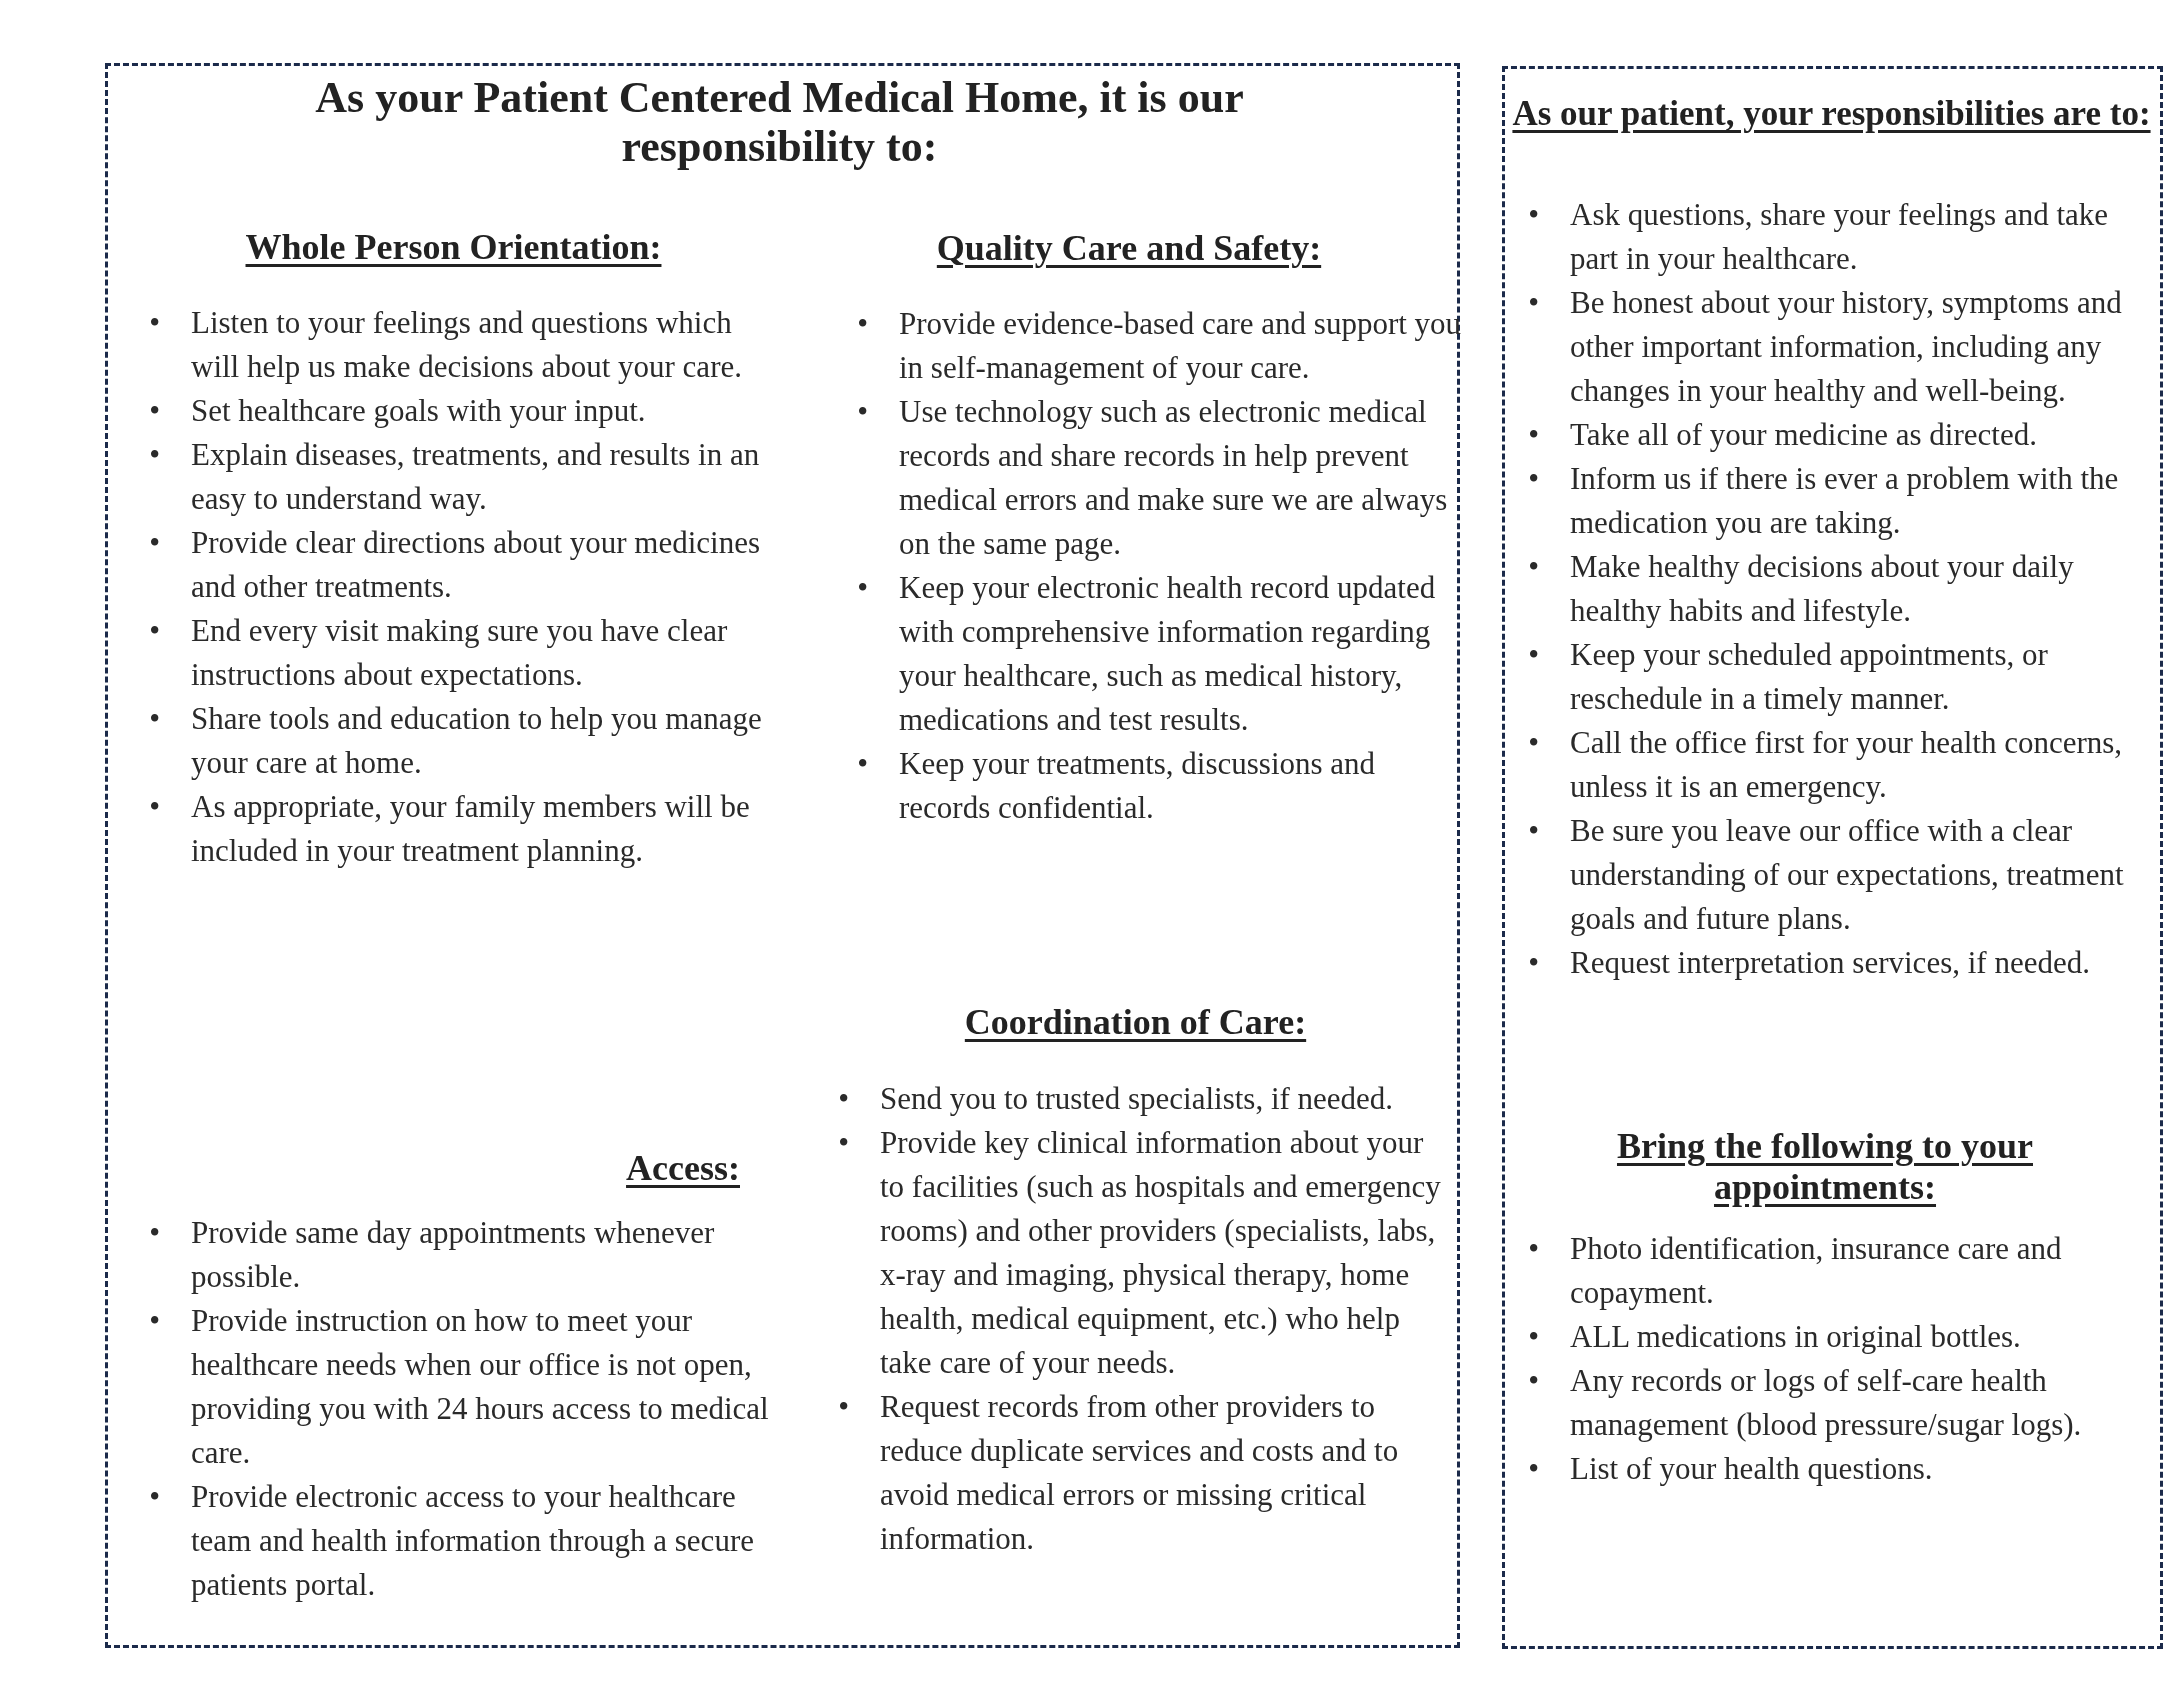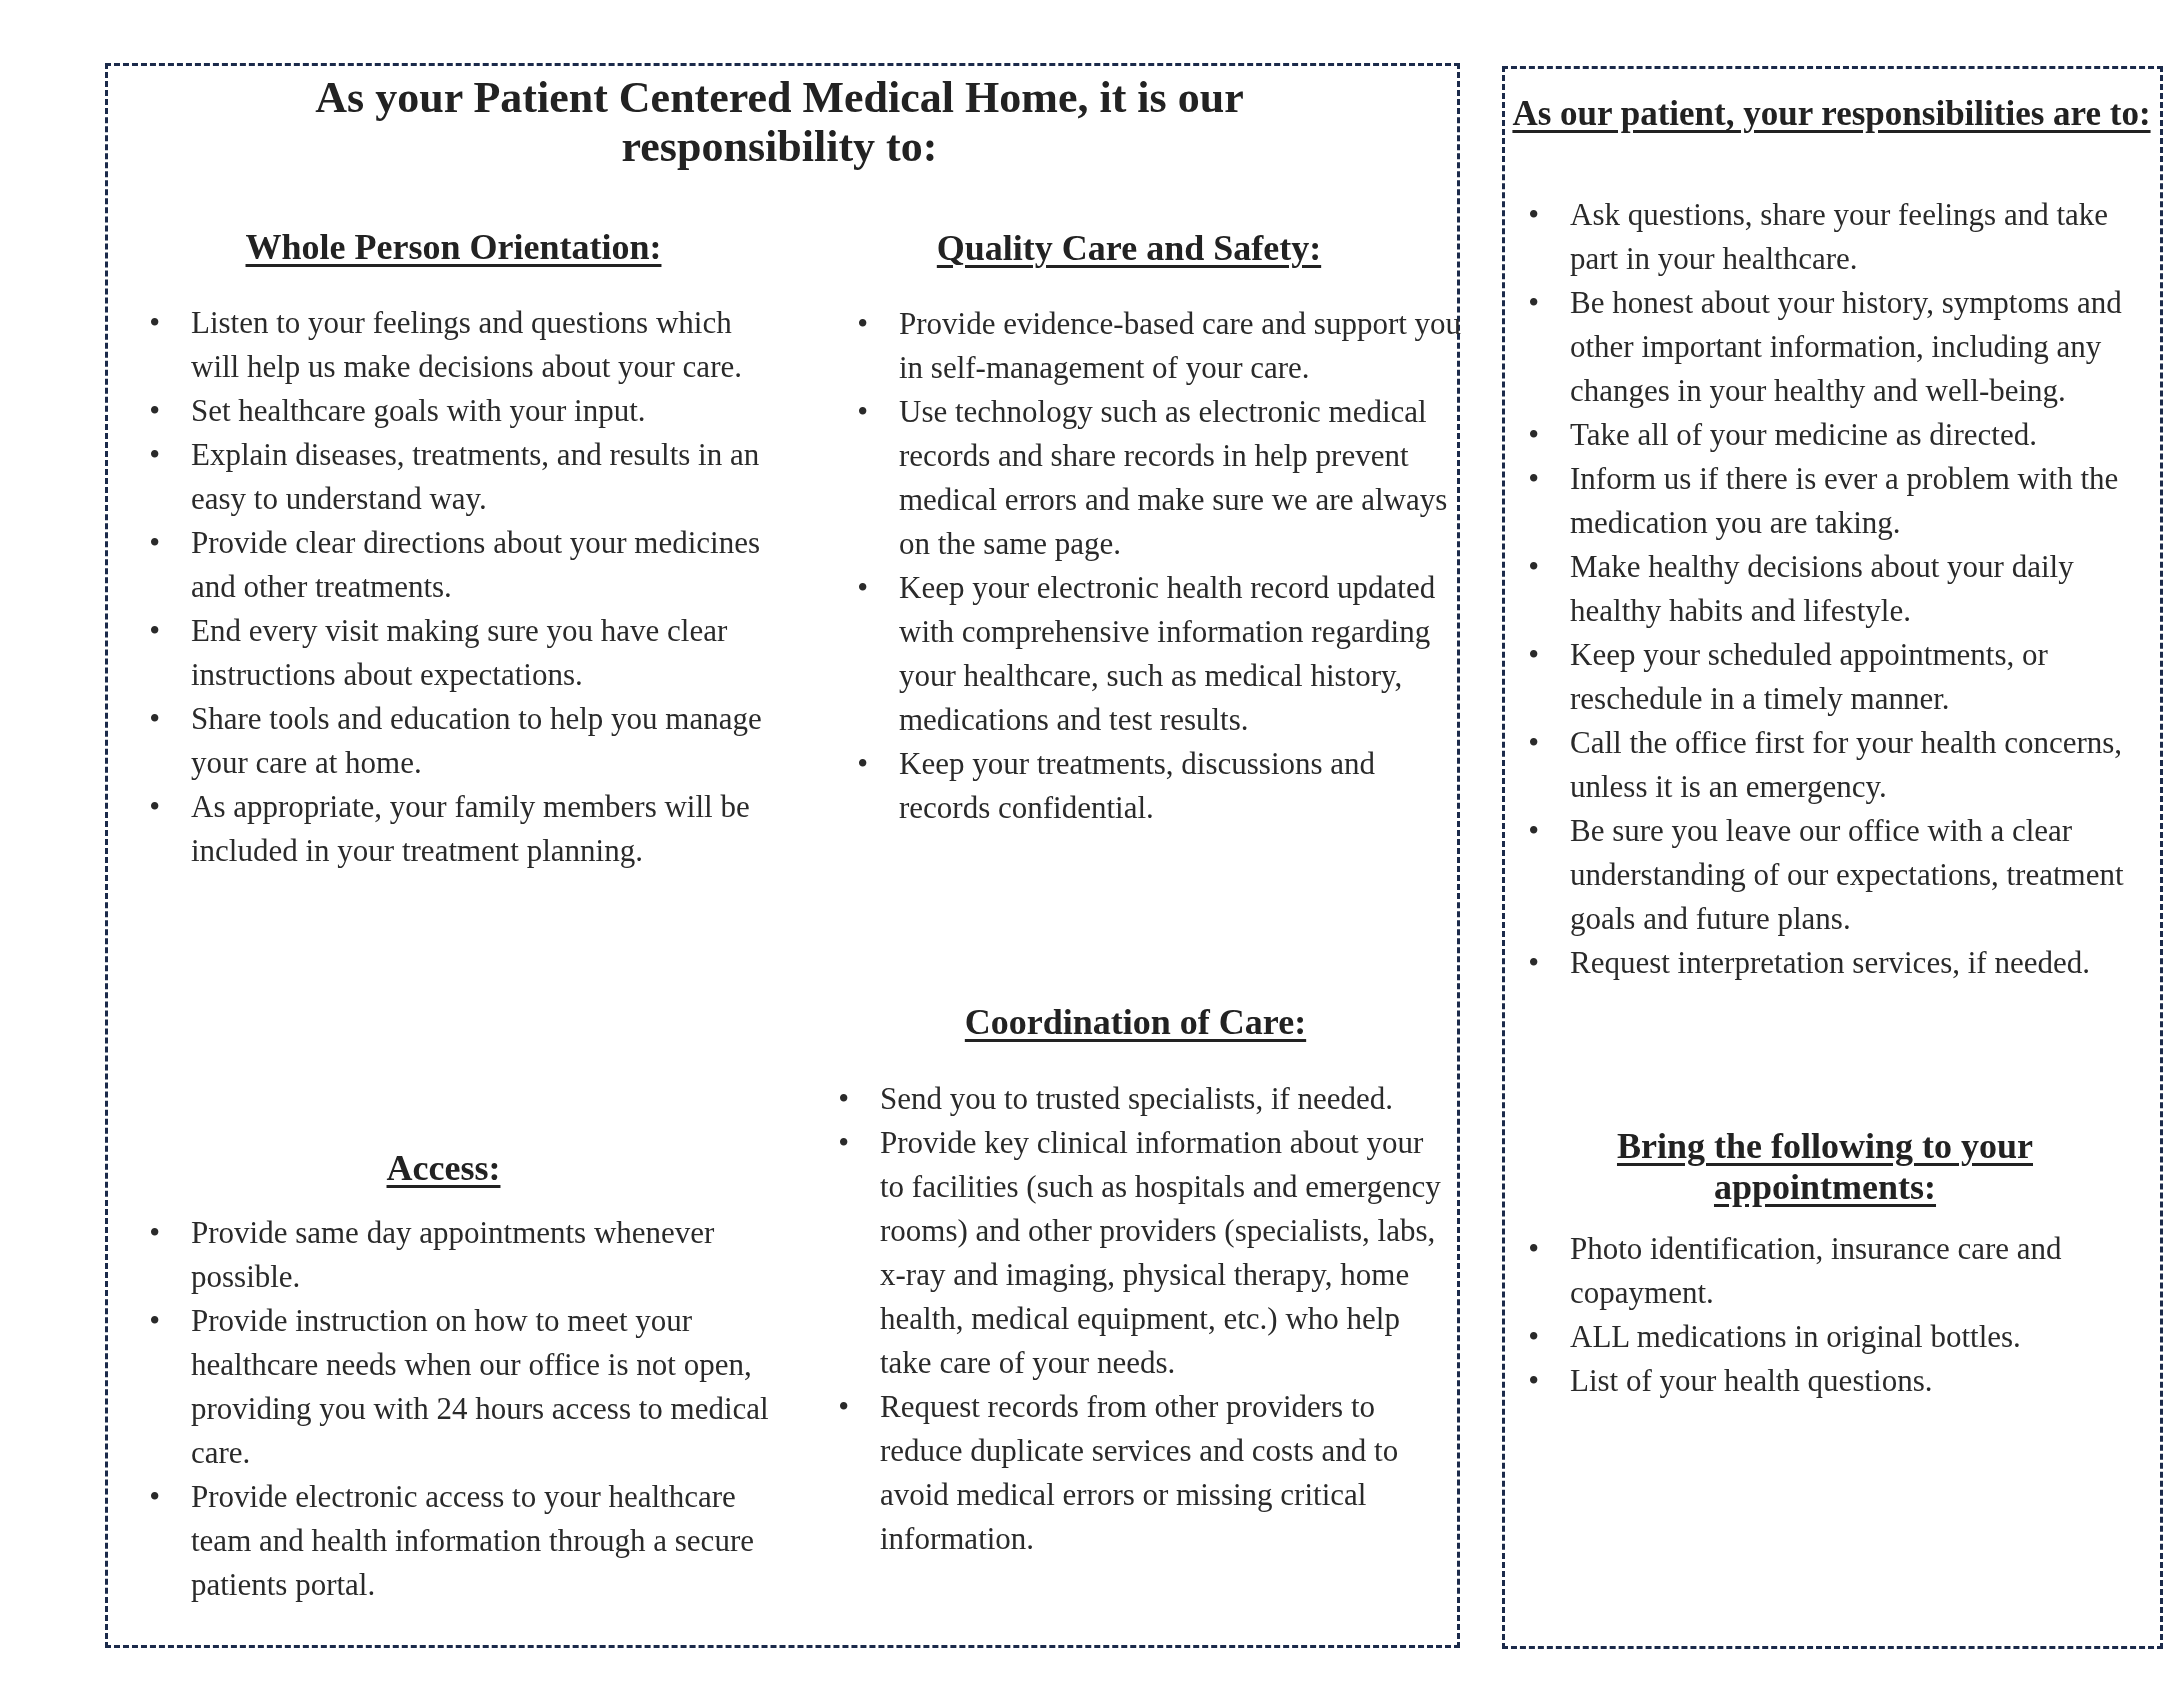--- a/index.html
+++ b/index.html
@@ -27,21 +27,21 @@
 <ul class="list" style="left:140px; top:301px; width:633px;">
   <li>Listen to your feelings and questions which will help us make decisions about your care.</li>
   <li>Set healthcare goals with your input.</li>
   <li>Explain diseases, treatments, and results in an easy to understand way.</li>
   <li>Provide clear directions about your medicines and other treatments.</li>
   <li>End every visit making sure you have clear instructions about expectations.</li>
   <li>Share tools and education to help you manage your care at home.</li>
   <li>As appropriate, your family members will be included in your treatment planning.</li>
 </ul>
 
-<div class="heading" style="left:147px; top:1146px; width:593px;">Access:</div>
+<div class="heading" style="left:147px; top:1146px; width:593px;text-align:right;">Access:</div>
 <ul class="list" style="left:140px; top:1211px; width:633px;">
   <li>Provide same day appointments whenever possible.</li>
   <li>Provide instruction on how to meet your healthcare needs when our office is not open, providing you with 24 hours access to medical care.</li>
   <li>Provide electronic access to your healthcare team and health information through a secure patients portal.</li>
 </ul>
 
 <div class="heading" style="left:826px; top:226px; width:606px;">Quality Care and Safety:</div>
 <ul class="list" style="left:848px; top:302px; width:626px;">
   <li>Provide evidence-based care and support you in self-management of your care.</li>
   <li>Use technology such as electronic medical records and share records in help prevent medical errors and make sure we are always on the same page.</li>
@@ -66,15 +66,16 @@
   <li>Keep your scheduled appointments, or reschedule in a timely manner.</li>
   <li>Call the office first for your health concerns, unless it is an emergency.</li>
   <li>Be sure you leave our office with a clear understanding of our expectations, treatment goals and future plans.</li>
   <li>Request interpretation services, if needed.</li>
 </ul>
 
 <div class="heading" style="left:1532px; top:1126px; width:586px; font-size:36px; line-height:41px;">Bring the following to your appointments:</div>
 <ul class="list" style="left:1519px; top:1227px; width:633px;">
   <li>Photo identification, insurance care and copayment.</li>
   <li>ALL medications in original bottles.</li>
+  <li>Any records or logs of self-care health management (blood pressure/sugar logs).</li>
   <li>List of your health questions.</li>
 </ul>
 
 
 </body></html>

